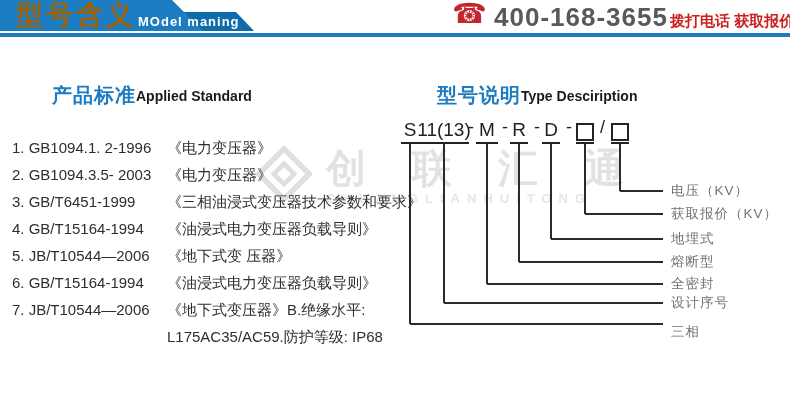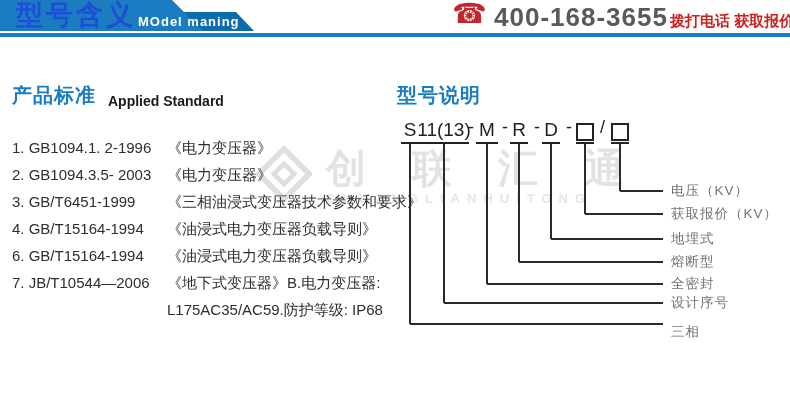--- a/index.html
+++ b/index.html
@@ -5,37 +5,37 @@
   html,body{margin:0;padding:0;background:#fff;}
   .page{
     position:relative;width:790px;height:407px;background:#ffffff;overflow:hidden;
     font-family:"Liberation Sans","DejaVu Sans",sans-serif;color:#2e2e2e;
   }
   
   .banner-b{position:absolute;left:120px;top:12px;width:140px;height:19px;background:#0f6cab;
     clip-path:polygon(0 0,116px 0,134px 100%,0 100%);z-index:1;}
   .banner-a{position:absolute;left:0;top:0;width:210px;height:31px;background:#1b7cc1;
     clip-path:polygon(0 0,172px 0,203px 100%,0 100%);z-index:2;}
-  .page-title{position:absolute;left:16px;top:0px;z-index:3;color:#1d4ed8;font-size:27px;
+  .page-title{position:absolute;left:16px;top:0px;z-index:3;color:#a16207;font-size:27px;
     font-weight:bold;letter-spacing:3px;line-height:31px;margin:0;}
   .title-en{position:absolute;left:138px;top:14px;z-index:3;color:#fff;font-size:13px;
     font-weight:bold;letter-spacing:1px;}
   .stripe{position:absolute;left:0;top:33px;width:790px;height:4px;background:#1b7cc1;}
   .phone-icon{position:absolute;left:452px;top:-3px;font-size:28px;color:#c1272d;z-index:3;}
   .phone-number{position:absolute;left:494px;top:2px;font-size:26px;font-weight:bold;
     color:#58595b;letter-spacing:1px;z-index:3;}
   .phone-cta{position:absolute;left:670px;top:12px;font-size:15px;font-weight:bold;
     color:#cc1f1f;z-index:3;white-space:nowrap;}
   
   .watermark{position:absolute;left:256px;top:146px;z-index:0;display:flex;align-items:center;opacity:.85;}
   .wm-text{margin-left:14px;}
   .wm-cn{font-size:40px;font-weight:bold;color:#dedede;letter-spacing:46px;white-space:nowrap;line-height:42px;}
   .wm-en{font-size:13px;font-weight:bold;color:#e2e2e2;letter-spacing:7px;white-space:nowrap;margin-top:2px;}
   
-  .section-title{position:absolute;display:flex;align-items:flex-end;gap:12px;z-index:2;}
+  .section-title{position:absolute;display:flex;align-items:center;z-index:2;margin-left:40px;}
   .section-title .cn{font-size:20px;font-weight:bold;color:#1b7cc1;letter-spacing:1px;}
   .section-title .en{font-size:14px;font-weight:bold;color:#1a1a1a;}
   .left-title{left:12px;top:82px;}
   .right-title{left:397px;top:82px;}
   .standards{position:absolute;left:12px;top:134px;z-index:2;}
   .std-row{display:grid;grid-template-columns:155px auto;line-height:27px;font-size:15px;color:#2e2e2e;}
   .std-name{white-space:nowrap;}
   
   .code-ch{position:absolute;font-size:19px;font-weight:500;color:#1f1f1f;text-align:center;
     top:119px;line-height:22px;z-index:2;}
@@ -89,35 +89,40 @@
       </div>
       <div class="std-row">
         <span class="std-code">3. GB/T6451-1999</span>
         <span class="std-name">《三相油浸式变压器技术参数和要求》</span>
       </div>
       <div class="std-row">
         <span class="std-code">4. GB/T15164-1994</span>
         <span class="std-name">《油浸式电力变压器负载导则》</span>
       </div>
       <div class="std-row">
+        <span class="std-code">5. JB/T10544—2006</span>
+        <span class="std-name">《地下式变 压器》</span>
+      </div>
+      <div class="std-row">
         <span class="std-code">6. GB/T15164-1994</span>
         <span class="std-name">《油浸式电力变压器负载导则》</span>
       </div>
       <div class="std-row">
         <span class="std-code">7. JB/T10544—2006</span>
-        <span class="std-name">《地下式变压器》B.电力变压器:</span>
+        <span class="std-name">《地下式变压器》B.绝缘水平:</span>
       </div>
       <div class="std-row">
         <span class="std-code"></span>
         <span class="std-name">L175AC35/AC59.防护等级: IP68</span>
       </div>
     </div>
 
   <div class="section-title right-title">
     <span class="cn">型号说明</span>
+    <span class="en">Type Desciription</span>
   </div>
   <div id="diagram">
       <div class="code-ch" style="left: 389px; width: 42px;">S</div>
       <div class="code-underline" style="left: 401px; width: 18px;"></div>
       <div class="vline" style="left: 409.25px; top: 144px; height: 180px;"></div>
       <div class="hline" style="left: 410px; top: 323.25px; width: 253px;"></div>
       <div class="part-label" style="left: 671px; top: 332px;">三相</div>
       <div class="code-ch" style="left: 407px; width: 74px;">11(13)</div>
       <div class="code-underline" style="left: 419px; width: 50px;"></div>
       <div class="vline" style="left: 443.25px; top: 144px; height: 159px;"></div>

